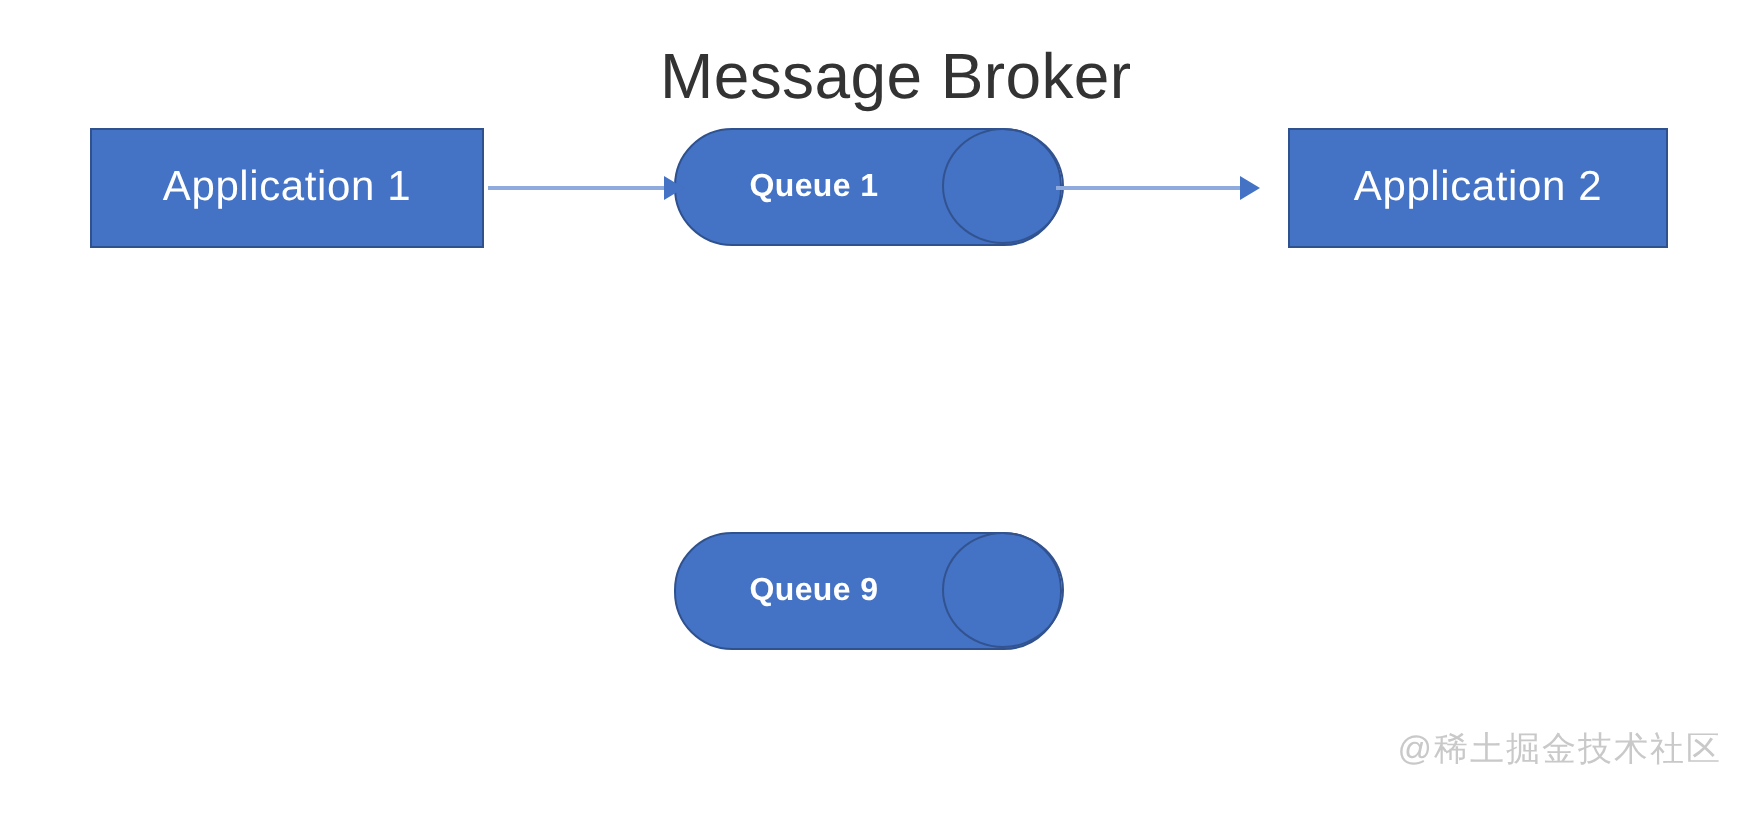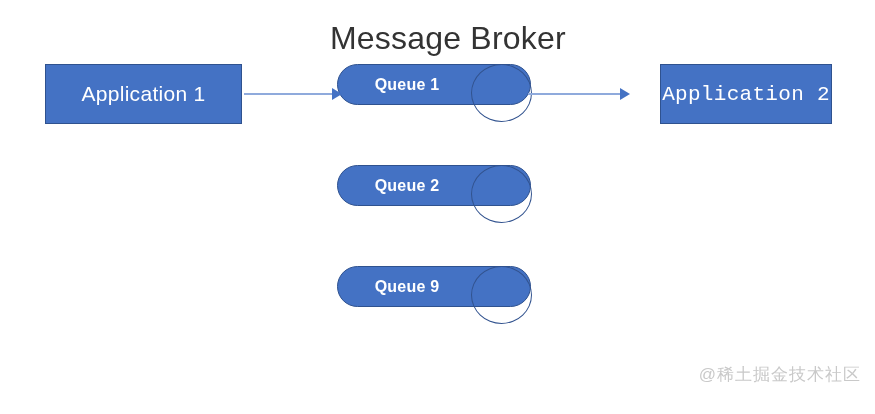--- a/index.html
+++ b/index.html
@@ -43,28 +43,28 @@
     justify-content: center;
   }
   .app-box .app-label {
     color: #ffffff;
     font-size: 21px;
     font-weight: 400;
     letter-spacing: 0.3px;
     white-space: nowrap;
   }
   #app1 { left: 45px;  top: 64px; width: 197px; height: 60px; }
-  #app2 { left: 660px; top: 64px; width: 172px; height: 60px; font-family: Liberation Mono, monospace; }
+  #app2 { left: 644px; top: 64px; width: 190px; height: 60px; }
 
   
   .queue {
     position: absolute;
     box-sizing: border-box;
     width: 194px;
-    height: 41px;
+    height: 59px;
     left: 337px;
     background: #4472C4;
     border: 1.5px solid #2F528F;
     border-radius: 29px;
   }
   .queue .queue-cap {
     position: absolute;
     box-sizing: border-box;
     right: -1.5px;
     top: -1.5px;
@@ -147,24 +147,20 @@
 
   <div class="app-box" id="app2">
     <span class="app-label">Application 2</span>
   </div>
 
   <div class="queue" id="queue1">
     <span class="queue-label">Queue 1</span>
     <span class="queue-cap"></span>
   </div>
 
-  <div class="queue" id="queue2">
-    <span class="queue-label">Queue 2</span>
-    <span class="queue-cap"></span>
-  </div>
 
   <div class="queue" id="queue3">
     <span class="queue-label">Queue 9</span>
     <span class="queue-cap"></span>
   </div>
 
   <div class="arrow" id="arrow-app1-queue1">
     <span class="shaft"></span>
     <span class="head"></span>
   </div>

